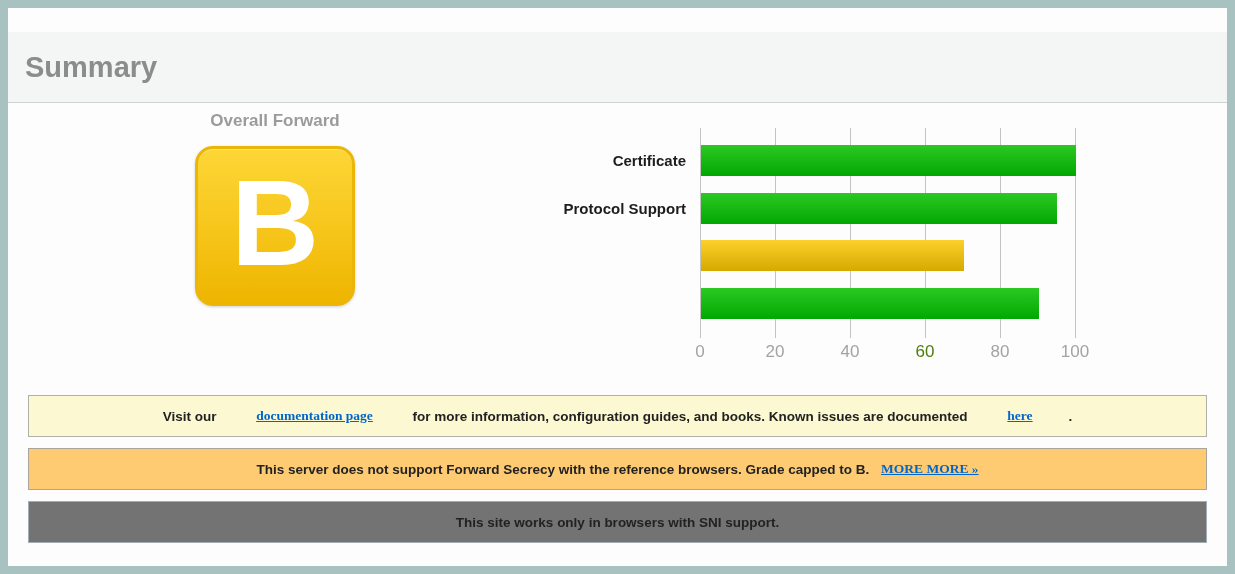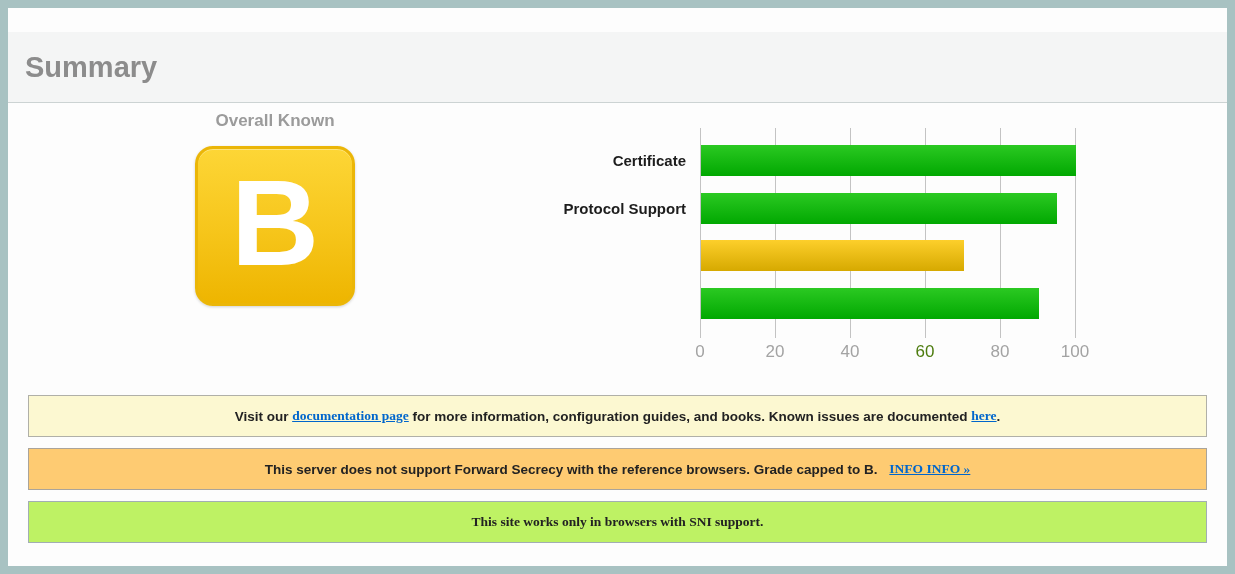--- a/index.html
+++ b/index.html
@@ -125,21 +125,21 @@
 </style>
 </head>
 <body>
 
 <div class="page">
 
   <div class="header">
     <div class="title">Summary</div>
   </div>
 
-  <div class="rating-label">Overall Known</div>
+  <div class="rating-label">Overall Forward</div>
 
   <div class="grade-badge">
     <span class="grade-letter">B</span>
   </div>
 
   <div class="chart" id="chart">
       <div class="gridline" style="left: calc(0% - 0.5px);"></div>
       <div class="tick-label" style="left: 0%; color: rgb(163, 163, 163);">0</div>
       <div class="gridline" style="left: calc(20% - 0.5px);"></div>
       <div class="tick-label" style="left: 20%; color: rgb(163, 163, 163);">20</div>
@@ -153,18 +153,18 @@
       <div class="tick-label" style="left: 100%; color: rgb(163, 163, 163);">100</div>
       <div class="cat-label" style="top: 17px;">Certificate</div>
       <div class="bar" style="top: 17px; width: 375px; background: linear-gradient(rgb(43, 201, 34), rgb(1, 168, 1));"></div>
       <div class="cat-label" style="top: 64.5px;">Protocol Support</div>
       <div class="bar" style="top: 64.5px; width: 356.25px; background: linear-gradient(rgb(43, 201, 34), rgb(1, 168, 1));"></div>
       <div class="bar" style="top: 112px; width: 262.5px; background: linear-gradient(rgb(253, 207, 43), rgb(214, 169, 0));"></div>
       <div class="bar" style="top: 159.5px; width: 337.5px; background: linear-gradient(rgb(43, 201, 34), rgb(1, 168, 1));"></div>
     </div>
 
   <div id="notices">
-      <div class="notice" style="top: 387px; background: rgb(252, 248, 209); border-color: rgb(176, 176, 168);"><span>Visit our </span><a class="link" style="color: rgb(0, 102, 204);">documentation page</a><span> for more information, configuration guides, and books. Known issues are documented </span><a class="link" style="color: rgb(0, 102, 204);">here</a><span>.</span></div>
-      <div class="notice" style="top: 440px; background: rgb(254, 203, 114); border-color: rgb(170, 164, 154);"><span>This server does not support Forward Secrecy with the reference browsers. Grade capped to B. </span><a class="link spaced" style="color: rgb(0, 102, 204);">INFO INFO »</a></div>
-      <div class="notice" style="top: 493px; background: #bef264; border-color: rgb(162, 174, 180); font-family: Liberation Serif, serif;"><span>This site works only in browsers with SNI support.</span></div>
+      <div class="notice" style="top: 387px; background: rgb(252, 248, 209); border-color: rgb(176, 176, 168); gap: 36px;"><span>Visit our </span><a class="link" style="color: rgb(0, 102, 204);">documentation page</a><span> for more information, configuration guides, and books. Known issues are documented </span><a class="link" style="color: rgb(0, 102, 204);">here</a><span>.</span></div>
+      <div class="notice" style="top: 440px; background: rgb(254, 203, 114); border-color: rgb(170, 164, 154);"><span>This server does not support Forward Secrecy with the reference browsers. Grade capped to B. </span><a class="link spaced" style="color: rgb(0, 102, 204);">MORE MORE »</a></div>
+      <div class="notice" style="top: 493px; background: #737373; border-color: rgb(162, 174, 180);"><span>This site works only in browsers with SNI support.</span></div>
     </div>
 
 </div>
 
 </body></html>

